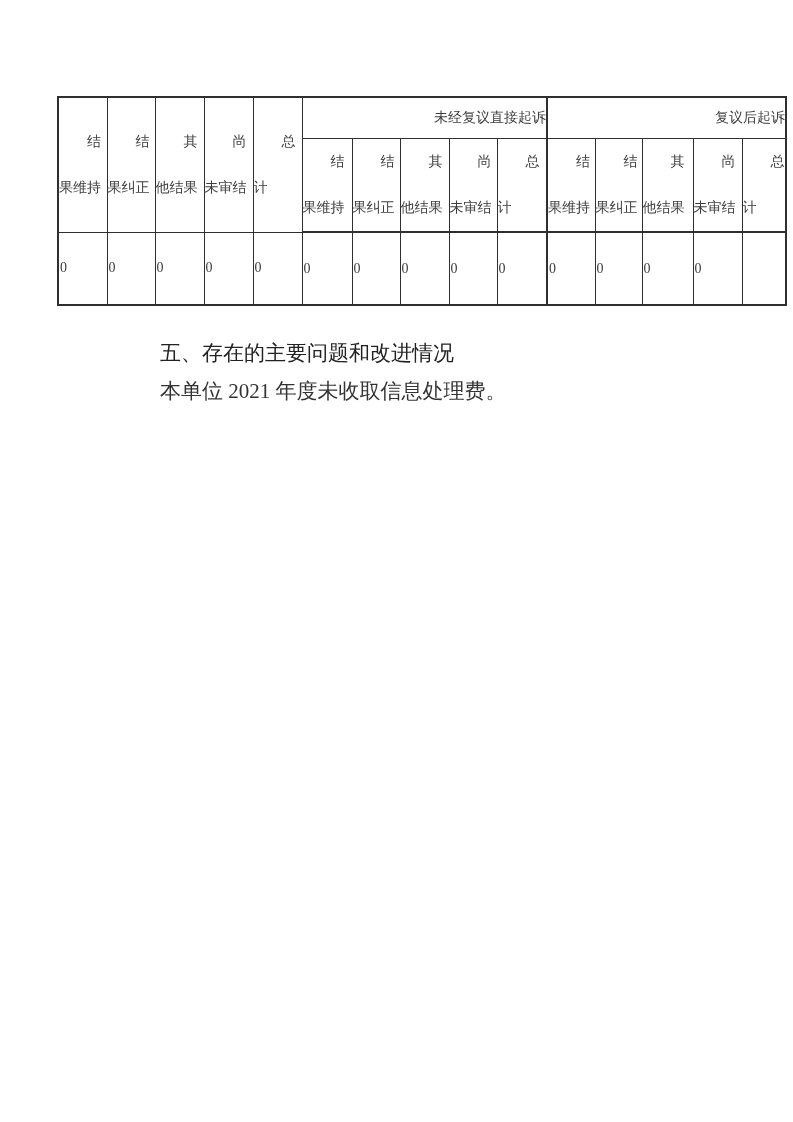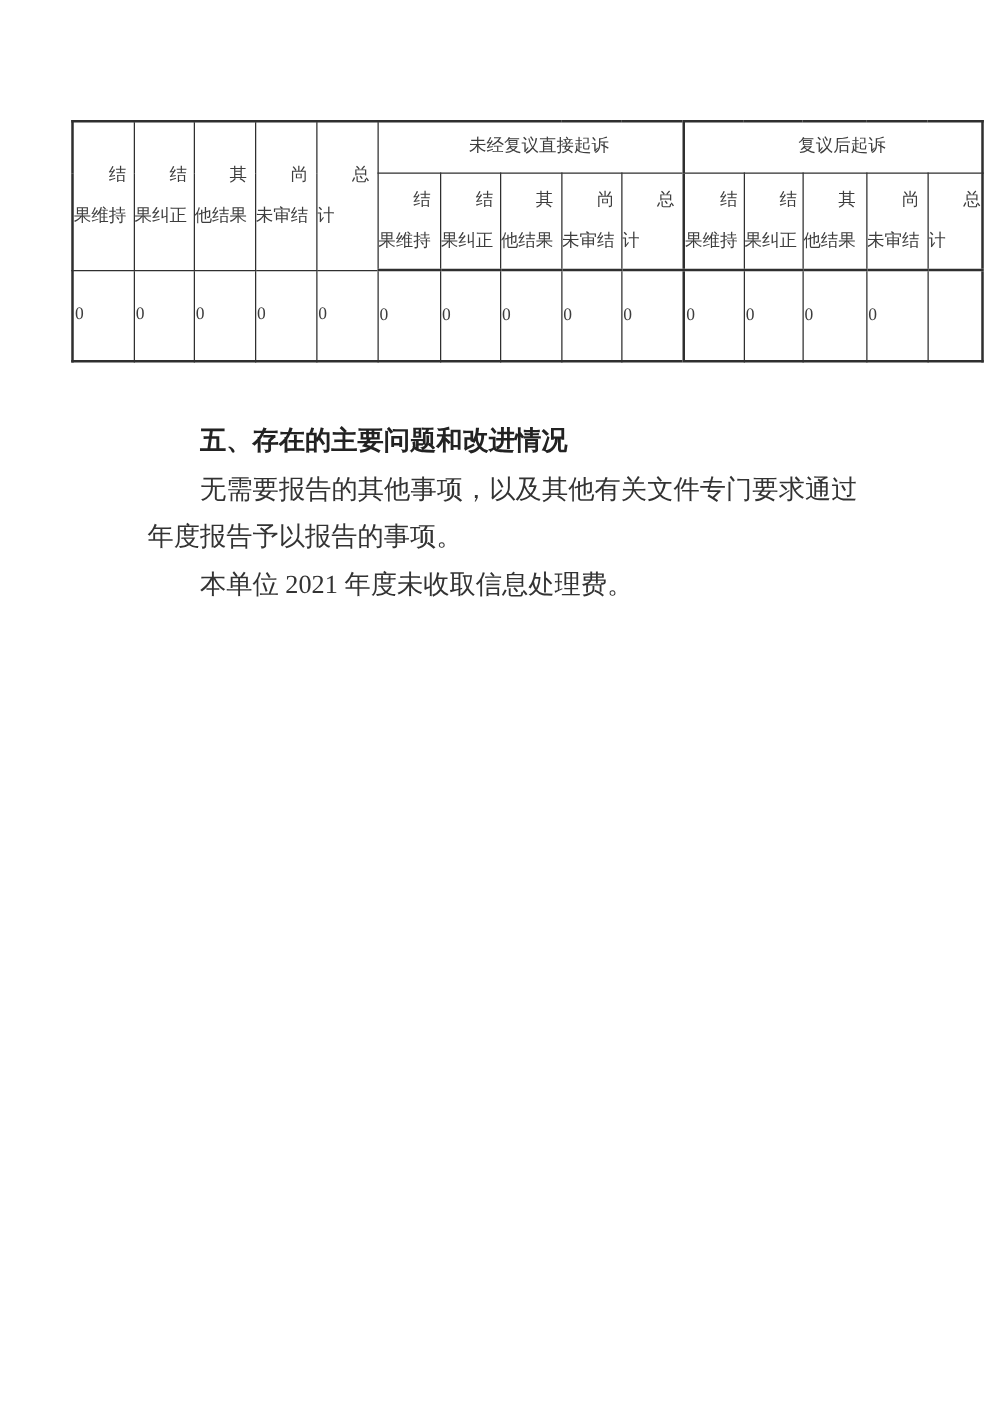--- a/index.html
+++ b/index.html
@@ -26,29 +26,29 @@
     font-size:14px;
     color:#3d3d3d;
     padding:0;
     overflow:hidden;
   }
   
   td.hc {
     vertical-align:middle;
     text-align:justify;
     text-indent:2em;
-    line-height:33px;
+    line-height:46px;
     padding:0 2px;
   }
   td.span2 { height:117px; }
   
   td.gc {
     height:40px;
     vertical-align:middle;
-    text-align:center;
+    text-align:right;
     text-indent:1em;
     line-height:16px;
     border-bottom:2px solid #2f2f2f;
   }
   tr.subrow td { height:76px; border-bottom:2px solid #2f2f2f; }
   tr.datarow td {
     height:71px;
     vertical-align:middle;
     text-align:left;
     padding-left:1px;
@@ -64,21 +64,21 @@
   }
   .content p, .content h3 {
     margin:0;
     font-size:21px;
     line-height:38px;
     text-align:justify;
     text-indent:2em;
   }
   .content h3 {
     font-family:"Liberation Sans","DejaVu Sans",sans-serif;
-    font-weight:bold;
+    font-weight:normal;
     color:#222222;
   }
   .content p { color:#333333; }
 </style>
 </head>
 <body>
 
 <div class="page">
 
   <table class="stats">
@@ -136,17 +136,16 @@
       <td>0</td>
       <td>0</td>
       <td>0</td>
       <td></td>
     </tr>
   </tbody>
     </table>
 
   <div class="content">
     <h3>五、存在的主要问题和改进情况</h3>
-    <p>无需要报告的其他事项，以及其他有关文件专门要求通过年度报告予以报告的事项。</p>
     <p>本单位 2021 年度未收取信息处理费。</p>
   </div>
 
 </div>
 
 </body></html>

